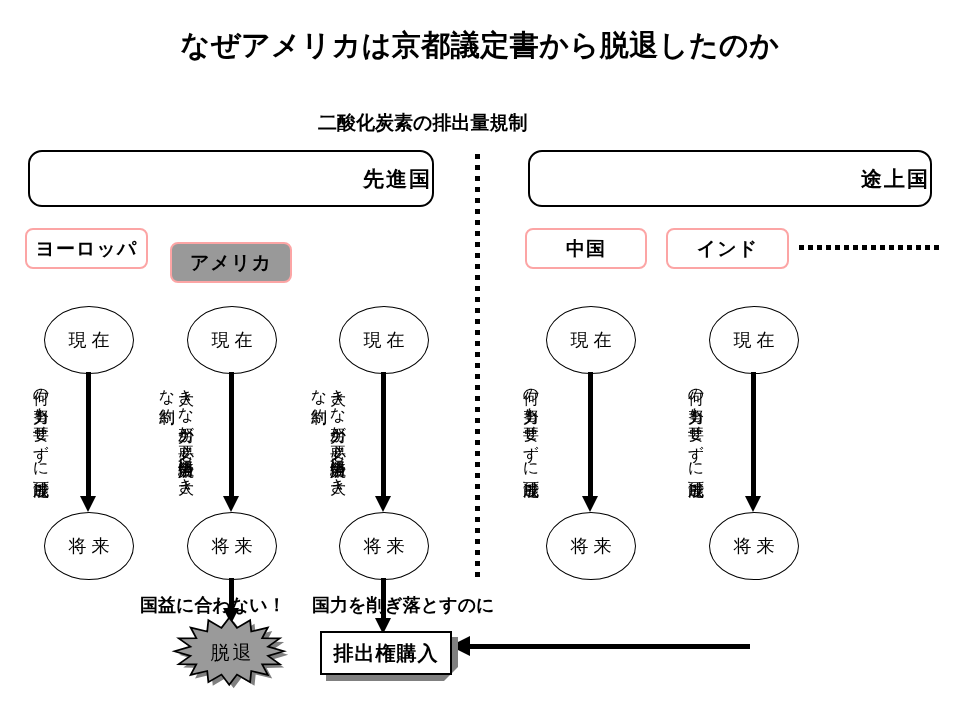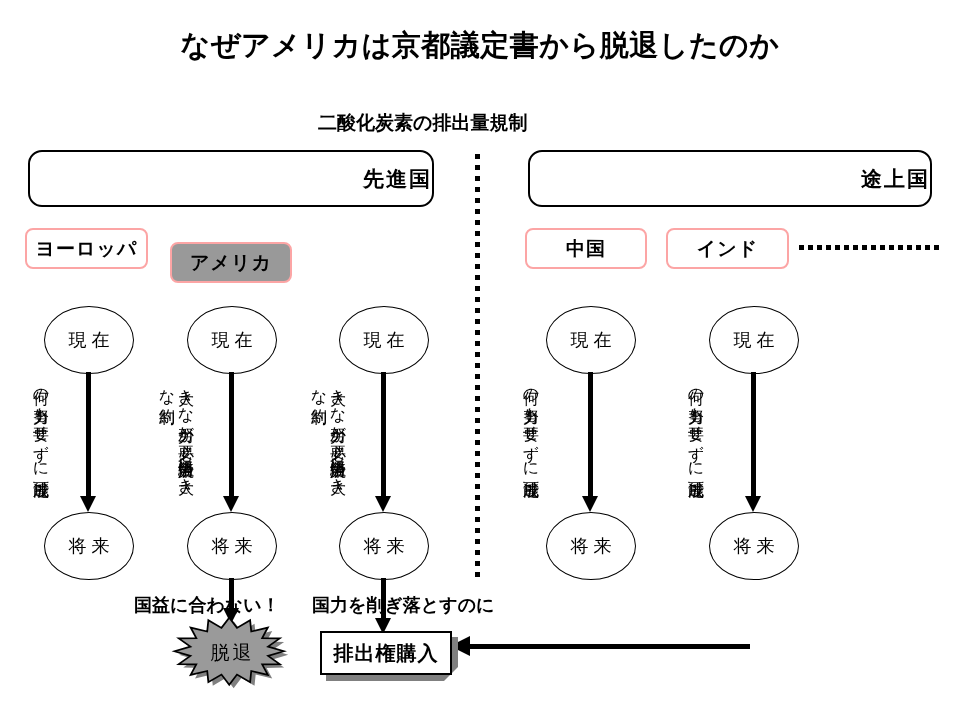--- a/index.html
+++ b/index.html
@@ -49,21 +49,21 @@
                 border-bottom:10px solid transparent; border-right:20px solid #000; }
   .flow-line { top:372px; height:126px; }
   .flow-head { top:496px; }
 
   .annot { writing-mode:vertical-rl; text-orientation:upright;
            font-size:16px; line-height:19px; height:118px; top:378px; }
   .an0 { left:32px; }  .an1 { left:158px; } .an2 { left:310px; }
   .an3 { left:522px; } .an4 { left:687px; }
 
   .caption { top:593px; font-size:18px; font-weight:bold; }
-  .cap-america { left:134px; }
+  .cap-america { left:140px; }
   .cap-japan   { left:312px; }
 
   .burst-label { left:168px; top:616px; width:126px; height:74px;
                  display:flex; align-items:center; justify-content:center;
                  font-size:19px; letter-spacing:3px; text-indent:3px; z-index:4; }
   .burst-svg { left:168px; top:616px; z-index:3; }
 
   .purchase-shadow { left:326px; top:637px; width:132px; height:44px; z-index:2;
                      background:var(--shadow,#808080);
                      clip-path:polygon(0 0,100% 0,100% calc(100% - 14px),calc(100% - 14px) 100%,0 100%); }

